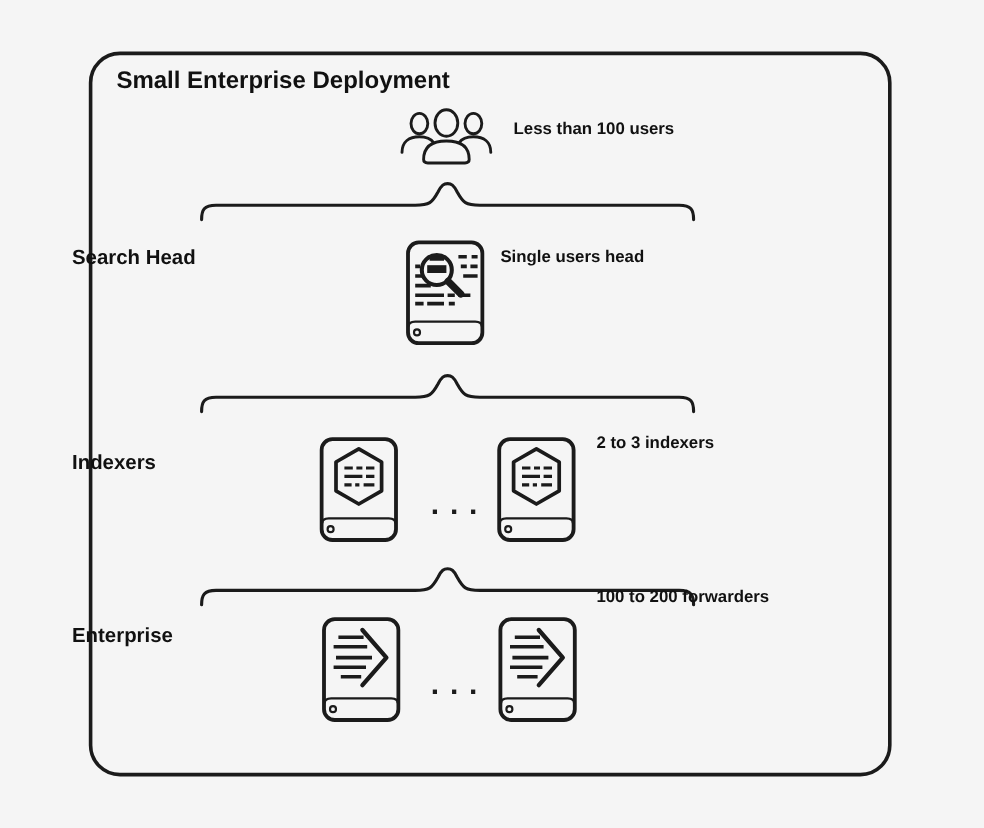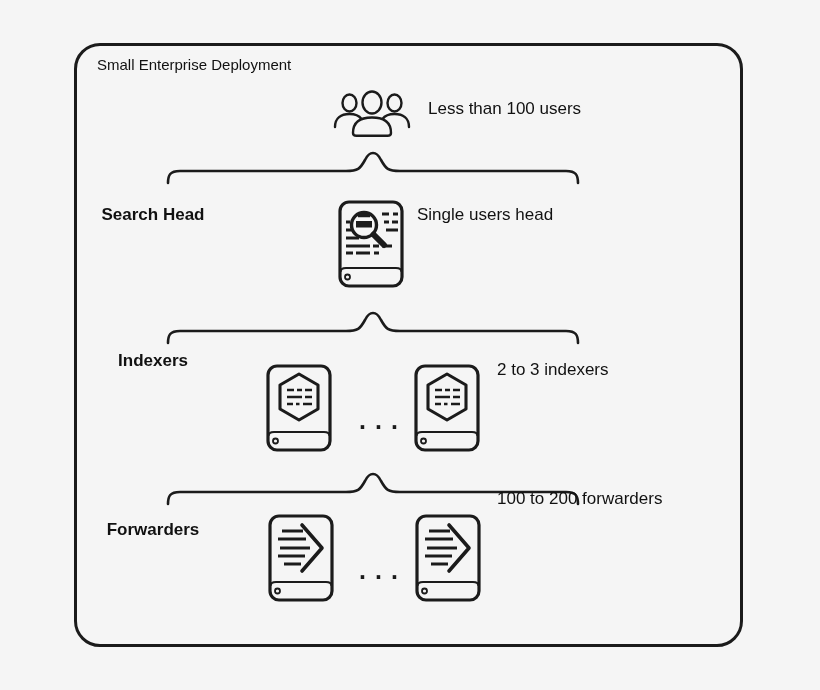--- a/index.html
+++ b/index.html
@@ -1,23 +1,23 @@
 <!DOCTYPE html>
 <html><head>
 <meta charset="utf-8">
 <style>
   html,body{margin:0;padding:0;background:#f5f5f5;}
   body{width:820px;height:690px;position:relative;overflow:hidden;
        font-family:"Liberation Sans", sans-serif;color:#111111;}
   .abs{position:absolute;}
   #frame{left:74px;top:43px;width:669px;height:604px;
          border:3px solid #1b1b1b;border-radius:26px;box-sizing:border-box;}
-  .title{left:97px;top:56px;font-size:15px;font-weight:400;white-space:nowrap;}
-  .row-label{left:60px;width:186px;text-align:center;font-size:17px;font-weight:700;white-space:nowrap;}
-  .annotation{font-size:17px;font-weight:400;white-space:nowrap;}
+  .title{left:97px;top:56px;font-size:20px;font-weight:700;white-space:nowrap;}
+  .row-label{left:60px;width:186px;text-align:left;font-size:17px;font-weight:700;white-space:nowrap;}
+  .annotation{font-size:14px;font-weight:700;white-space:nowrap;}
   .dots{width:48px;text-align:center;font-size:25px;line-height:28px;font-weight:700;
         letter-spacing:9px;text-indent:9px;color:#1b1b1b;}
   svg{display:block;}
   .stroke{stroke:#1b1b1b;fill:none;}
 </style>
 </head>
 <body>
 
 <div id="frame" class="abs"></div>
 
@@ -62,21 +62,21 @@
     </g>
   </g>
 </svg>
 
 <div class="abs annotation" style="left:417px;top:205px">Single users head</div>
 
 <svg class="abs" style="left:166px;top:311px" width="414" height="34" viewBox="0 0 414 34">
   <path class="stroke" stroke-width="2.6" stroke-linecap="round" d="M2 32 C2 24 4 20 14 20 L180 20 C192 20 194 18 199 9 C202 3 204 2 207 2 C210 2 212 3 215 9 C220 18 222 20 234 20 L400 20 C410 20 412 24 412 32"></path>
 </svg>
 
-<div class="abs row-label" style="top:351px">Indexers</div>
+<div class="abs row-label" style="top:376px">Indexers</div>
 
 <svg class="abs" style="left:266px;top:364px" width="66" height="88" viewBox="0 0 66 88">
   <g stroke="#1b1b1b" fill="none">
     <rect x="2" y="2" width="62" height="84" rx="9" stroke-width="3.2"></rect>
     <path d="M2.5 72 Q2.5 68 8 68 L58 68 Q63.5 68 63.5 72" stroke-width="2"></path>
     <circle cx="9.5" cy="77" r="2.5" stroke-width="1.8"></circle>
     <g>
       <path d="M33 10 L52 21 L52 45 L33 56 L14 45 L14 21 Z" fill="#f5f5f5" stroke-width="3.1" stroke-linejoin="round"></path>
       <g stroke-width="2.7" stroke-linecap="butt">
         <path d="M21 26 h7 M31 26 h5 M39 26 h7"></path>
@@ -104,21 +104,21 @@
     </g>
   </g>
 </svg>
 
 <div class="abs annotation" style="left:497px;top:360px">2 to 3 indexers</div>
 
 <svg class="abs" style="left:166px;top:472px" width="414" height="34" viewBox="0 0 414 34">
   <path class="stroke" stroke-width="2.6" stroke-linecap="round" d="M2 32 C2 24 4 20 14 20 L180 20 C192 20 194 18 199 9 C202 3 204 2 207 2 C210 2 212 3 215 9 C220 18 222 20 234 20 L400 20 C410 20 412 24 412 32"></path>
 </svg>
 
-<div class="abs row-label" style="top:520px">Forwarders</div>
+<div class="abs row-label" style="top:520px">Enterprise</div>
 
 <svg class="abs" style="left:268px;top:514px" width="66" height="88" viewBox="0 0 66 88">
   <g stroke="#1b1b1b" fill="none">
     <rect x="2" y="2" width="62" height="84" rx="9" stroke-width="3.2"></rect>
     <path d="M2.5 72 Q2.5 68 8 68 L58 68 Q63.5 68 63.5 72" stroke-width="2"></path>
     <circle cx="9.5" cy="77" r="2.5" stroke-width="1.8"></circle>
     <g stroke-width="3" stroke-linecap="butt">
       <path d="M14 17 h21"></path>
       <path d="M10 25 h28"></path>
       <path d="M12 34 h30"></path>

